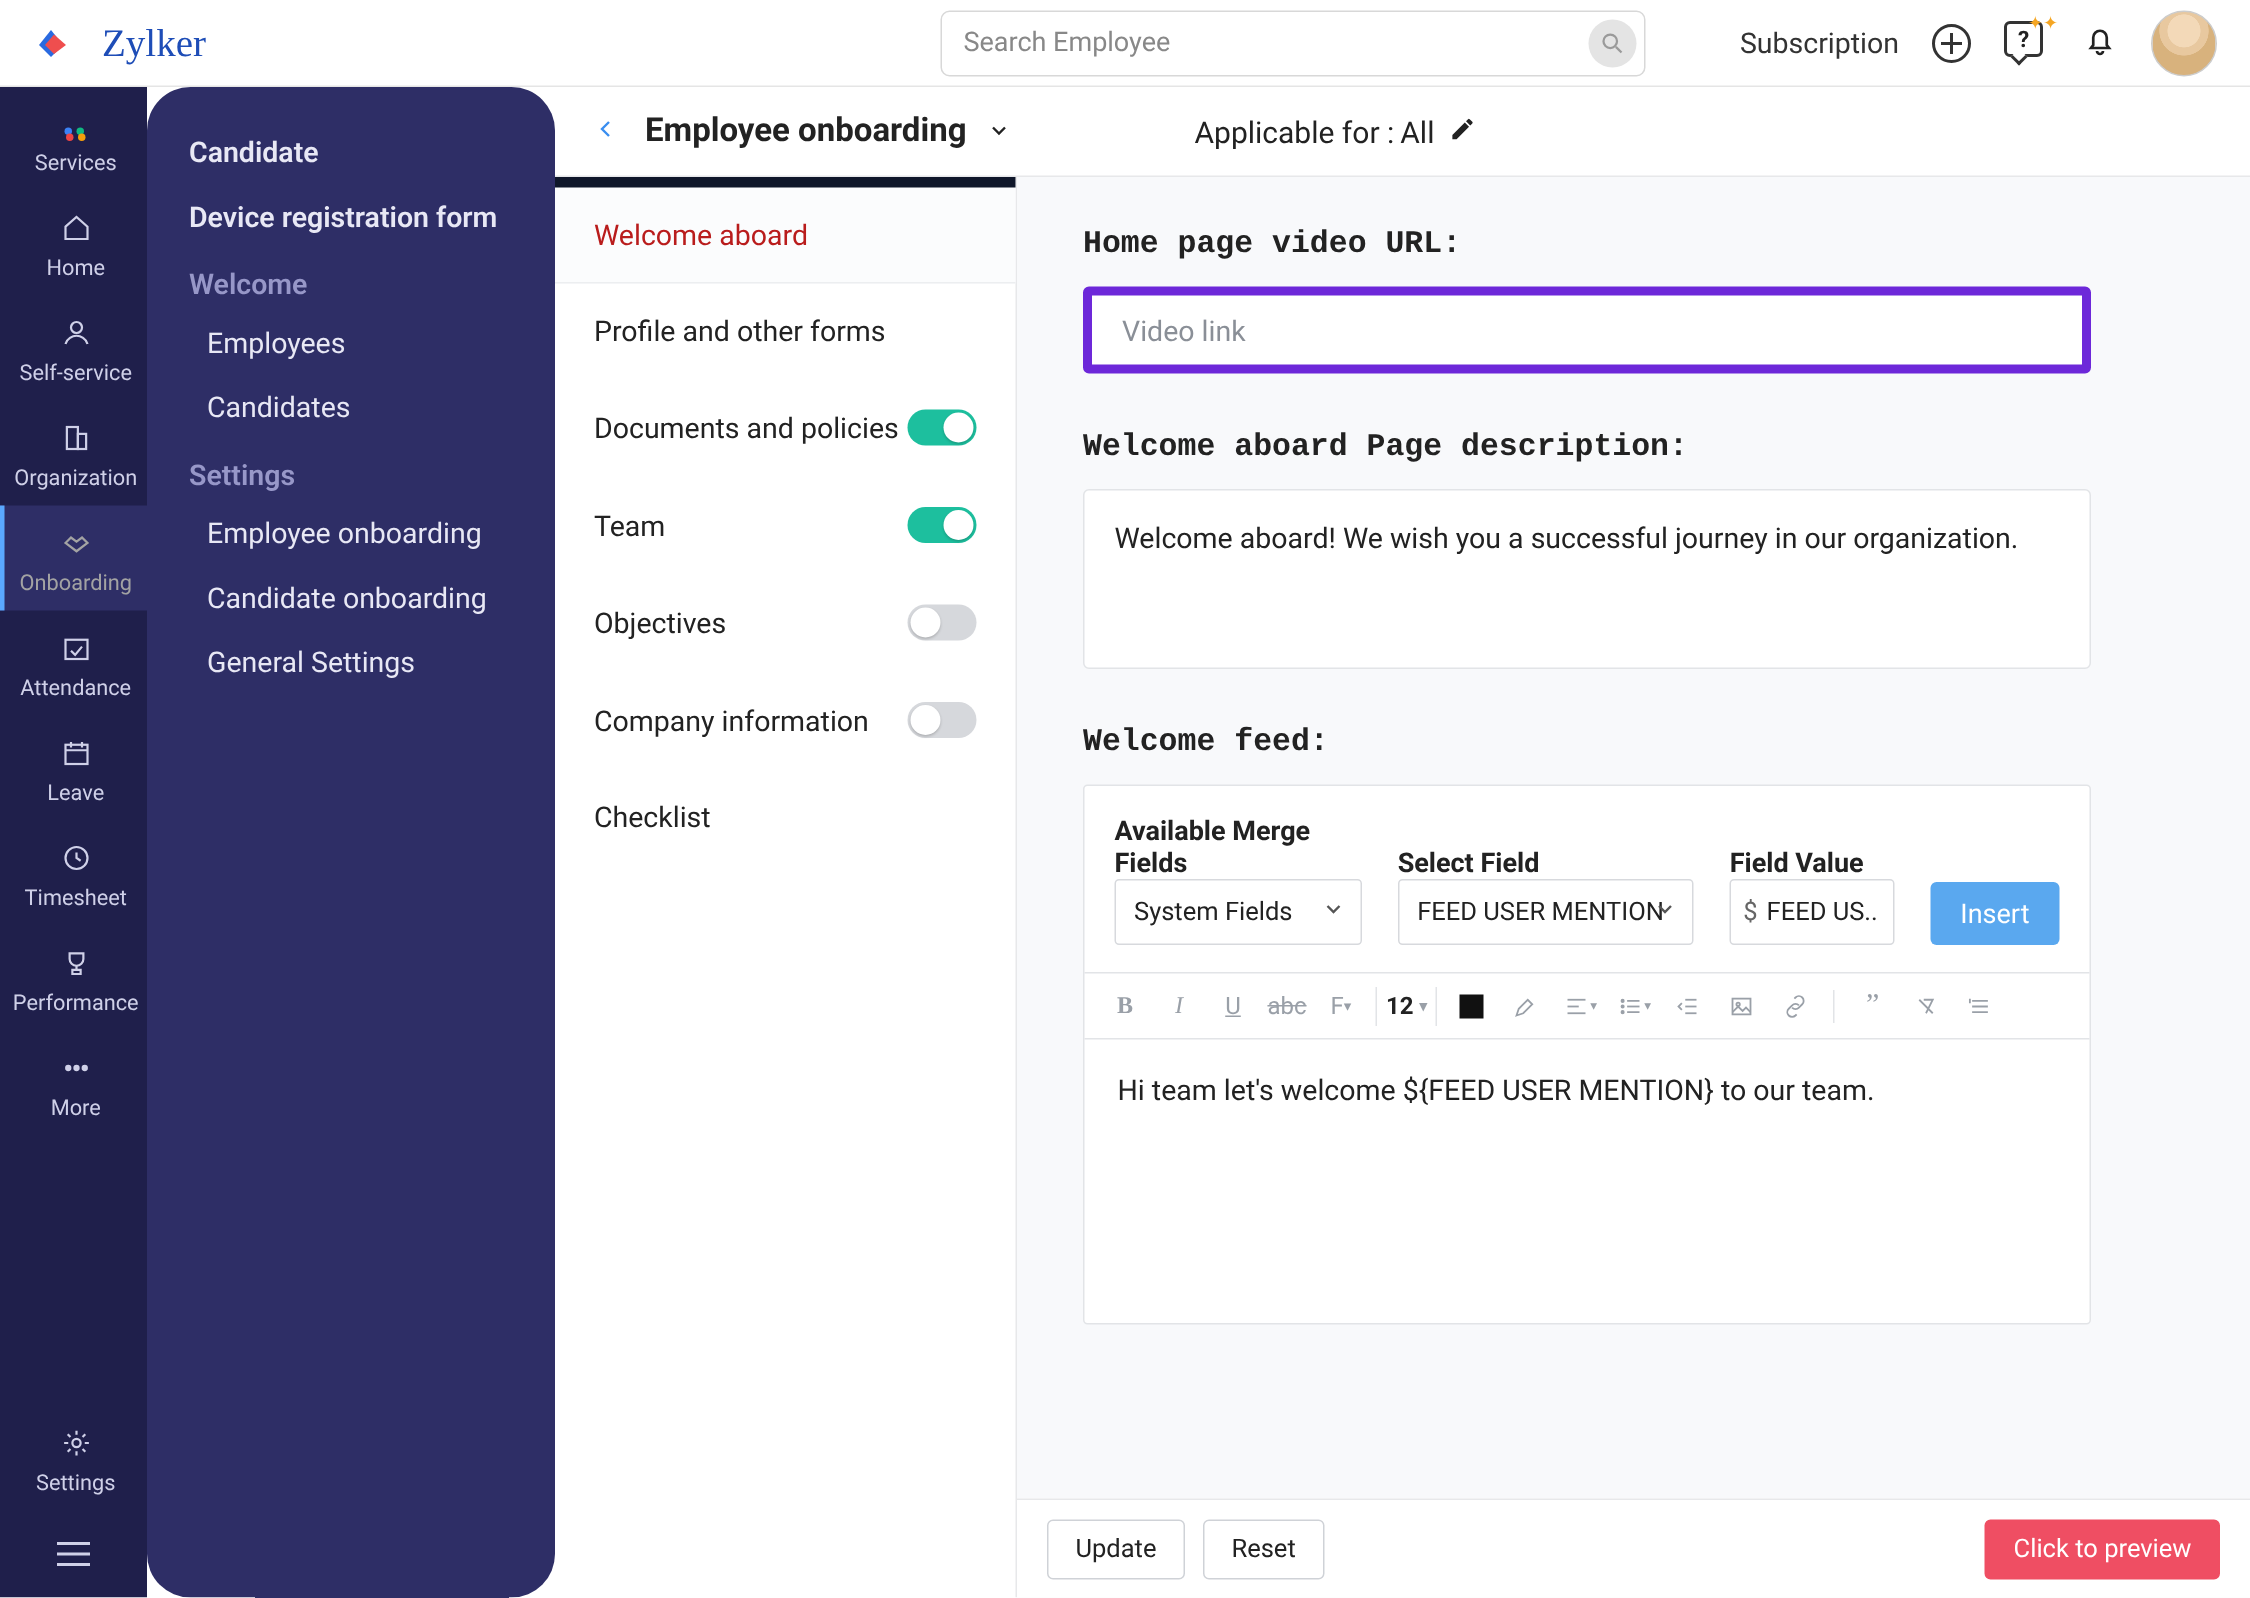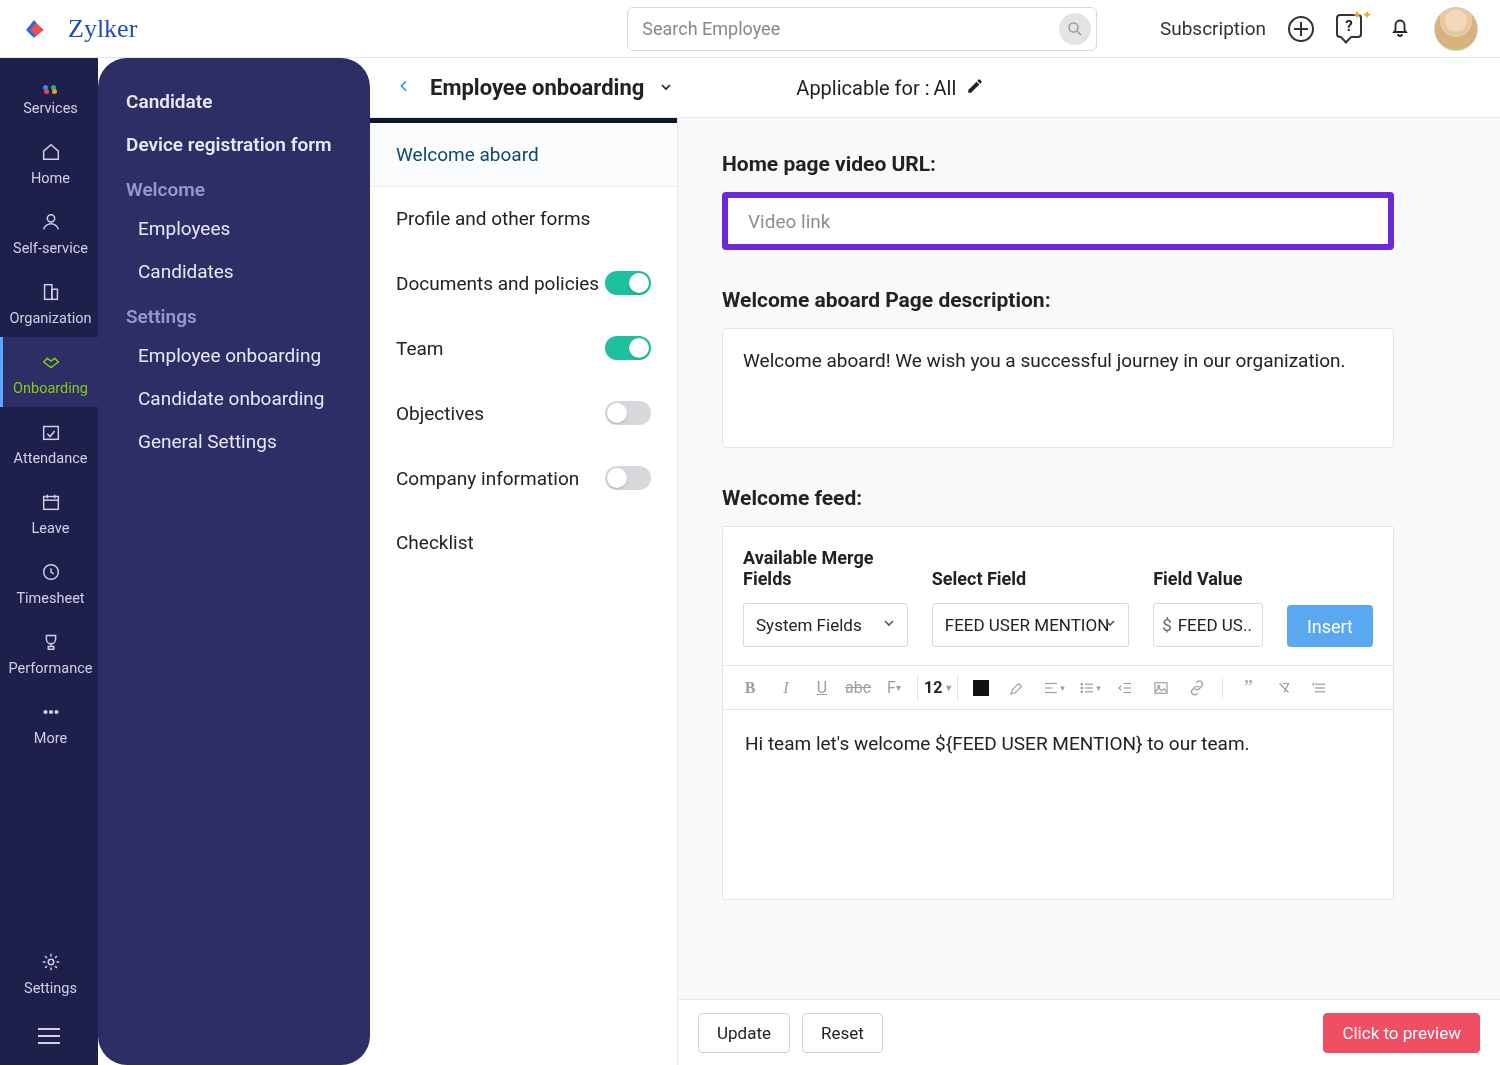--- a/index.html
+++ b/index.html
@@ -26,65 +26,65 @@
 .sparkles { position: absolute; top: -6px; right: -6px; color: #f5a623; font-size: 12px; }
 .bell-ic svg { width: 24px; height: 24px; stroke: #222; fill: none; stroke-width: 1.8; }
 .avatar { width: 44px; height: 44px; border-radius: 50%; background: radial-gradient(circle at 50% 30%, #f3d9b8 0 30%, #e8c89f 31% 45%, #d8b27d 46% 100%); background-size: cover; border: 1px solid #ccc; }
 
 
 .body { display: flex; height: calc(1065px - 58px); }
 
 
 .rail { width: 98px; background: #1f1f4b; color: #cfd0e8; display: flex; flex-direction: column; align-items: center; padding-top: 10px; }
 .rail-item { width: 100%; text-align: center; padding: 12px 0 10px; font-size: 14.5px; cursor: pointer; border-left: 3px solid transparent; }
-.rail-item.active { background: #2e2e66; border-left-color: #5aa8ff; color: #84cc16; }
+.rail-item.active { background: #2e2e66; border-left-color: #5aa8ff; color: #a3a3a3; }
 .rail-item .ic { height: 26px; display: flex; align-items: center; justify-content: center; margin-bottom: 5px; }
 .rail-item .ic svg { width: 22px; height: 22px; stroke: currentColor; fill: none; stroke-width: 1.6; }
 .rail-dots { display: flex; gap: 3px; justify-content: center; }
 .rail-dots span { width: 5px; height: 5px; border-radius: 50%; display: inline-block; }
 .rail-spacer { flex: 1; }
 .rail-bottom { width: 100%; }
 .burger { width: 100%; padding: 18px 0; display: flex; align-items: center; justify-content: center; }
 .burger svg { width: 26px; height: 22px; stroke: #cfd0e8; stroke-width: 2; }
 
 
 .nav2 { width: 272px; background: #2e2e66; color: #e8e8f5; padding: 22px 0; font-size: 19px; border-radius: 29px; }
 .nav2 .grp-head { color: #9797c8; padding: 12px 28px 6px; font-size: 19px; font-weight: 600; }
 .nav2 .link { padding: 10px 28px; cursor: pointer; white-space: nowrap; }
 .nav2 .sub { padding-left: 40px; }
 .nav2 .link.top { font-weight: 600; }
 
 
 .steps { width: 308px; background: #fff; border-right: 1px solid #e7e8ea; }
 .step { padding: 20px 26px; font-size: 19px; color: #222; border-bottom: 1px solid transparent; display: flex; align-items: center; justify-content: space-between; cursor: pointer; }
-.step.active { color: #0c4a6e; background: #fbfcfd; border-top: 5px solid #0f172a; border-bottom: 1px solid #eceef0; }
+.step.active { color: #b91c1c; background: #fbfcfd; border-top: 7px solid #0f172a; border-bottom: 1px solid #eceef0; }
 .toggle { width: 46px; height: 24px; border-radius: 24px; background: #d6d8dc; position: relative; flex: 0 0 auto; }
 .toggle:after { content: ""; width: 20px; height: 20px; border-radius: 50%; background: #fff; position: absolute; top: 2px; left: 2px; box-shadow: 0 1px 2px rgba(0,0,0,.2); transition: .15s; }
 .toggle.on { background: #1dbf9e; }
 .toggle.on:after { left: 24px; }
 
 
 .main { flex: 1; background: #f8f9fb; display: flex; flex-direction: column; overflow: hidden; }
 .main-top { height: 60px; background: #fff; border-bottom: 1px solid #e7e8ea; display: flex; align-items: center; padding: 0 26px; position: relative; margin-left: -308px; padding-left: 26px; z-index: 2; }
 .back-ic { color: #3a8ef0; margin-right: 18px; }
 .page-title { font-size: 22px; font-weight: 700; margin-right: 14px; }
 .chev { width: 18px; height: 18px; }
 .applic { margin-left: 120px; font-size: 20px; display: flex; align-items: center; gap: 10px; }
 .pencil svg { width: 18px; height: 18px; fill: #222; }
 
 .content-scroll { flex: 1; overflow: auto; padding: 34px 44px 0; }
-.lbl { font-size: 21px; font-weight: 700; margin-bottom: 16px; color: #222; }
+.lbl { font-size: 21px; font-weight: 700; margin-bottom: 16px; color: #222; font-family: Liberation Mono, monospace; }
 .field { margin-bottom: 38px; }
 .input-box { width: 672px; height: 58px; border: 6px solid #6d28d9; border-radius: 4px; background: #fff; padding: 0 20px; display: flex; align-items: center; color: #8a8f97; font-size: 19px; }
 .textarea-box { width: 672px; height: 120px; border: 1px solid #e2e4e7; border-radius: 4px; background: #fff; padding: 20px; font-size: 19px; color: #222; }
 
 .merge-panel { width: 672px; border: 1px solid #e2e4e7; background: #fff; border-radius: 3px; }
 .merge-row { display: flex; gap: 24px; padding: 20px 20px 18px; align-items: flex-end; }
 .mcol { display: flex; flex-direction: column; }
-.mcol .mhead { font-size: 18px; font-weight: 700; margin-bottom: 14px; }
+.mcol .mhead { font-size: 18px; font-weight: 700; }
 .select { height: 44px; border: 1px solid #d7d9dd; border-radius: 3px; background: #fff; display: flex; align-items: center; padding: 0 12px; font-size: 17px; color: #222; position: relative; }
 .select .cv { position: absolute; right: 10px; }
 .fv { height: 44px; border: 1px solid #d7d9dd; border-radius: 3px; background: #fff; display: flex; align-items: center; padding: 0 10px 0 8px; font-size: 17px; color: #222; gap: 6px; overflow: hidden; white-space: nowrap; }
 .fv .dollar { color: #666; }
 .insert-btn { height: 42px; padding: 0 20px; background: #5aa8ef; color: #fff; font-size: 18px; border-radius: 4px; display: flex; align-items: center; cursor: pointer; }
 
 .toolbar { border-top: 1px solid #e2e4e7; height: 44px; display: flex; align-items: center; padding: 0 14px; gap: 10px; color: #9aa0a8; }
 .tb { width: 26px; height: 26px; display: flex; align-items: center; justify-content: center; font-size: 16px; }
 .tb.sep { width: 1px; height: 22px; background: #e2e4e7; margin: 0 2px; }
 .tb.bold { font-weight: 800; font-family: Georgia, serif; }

